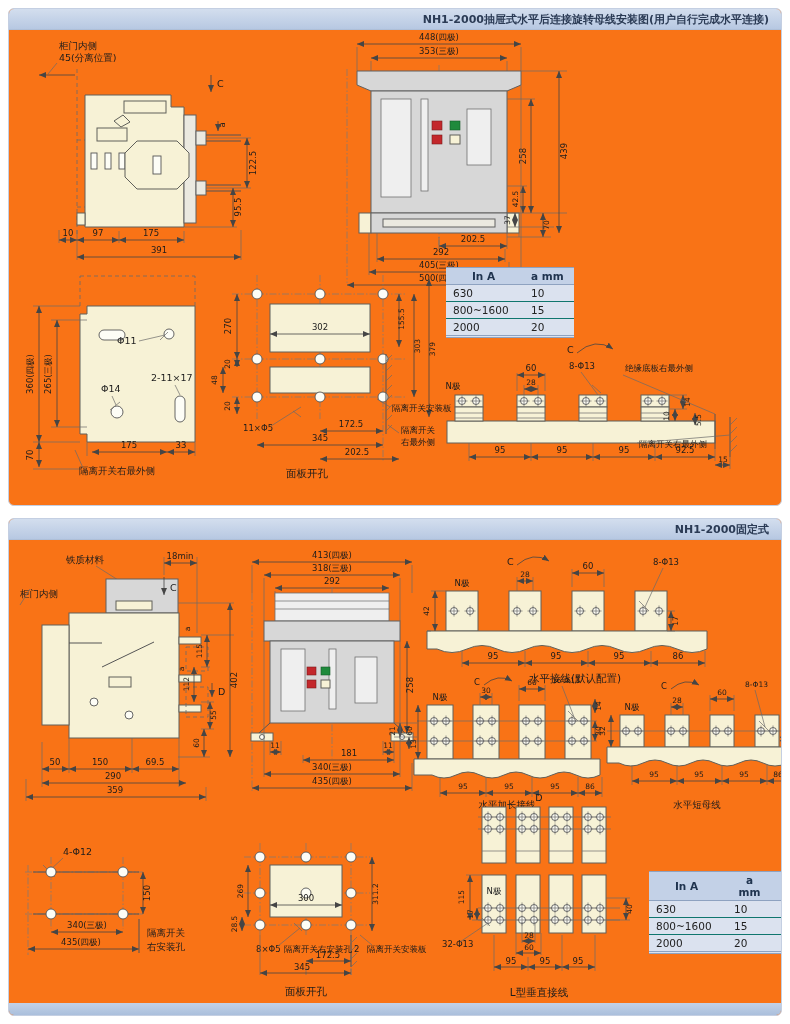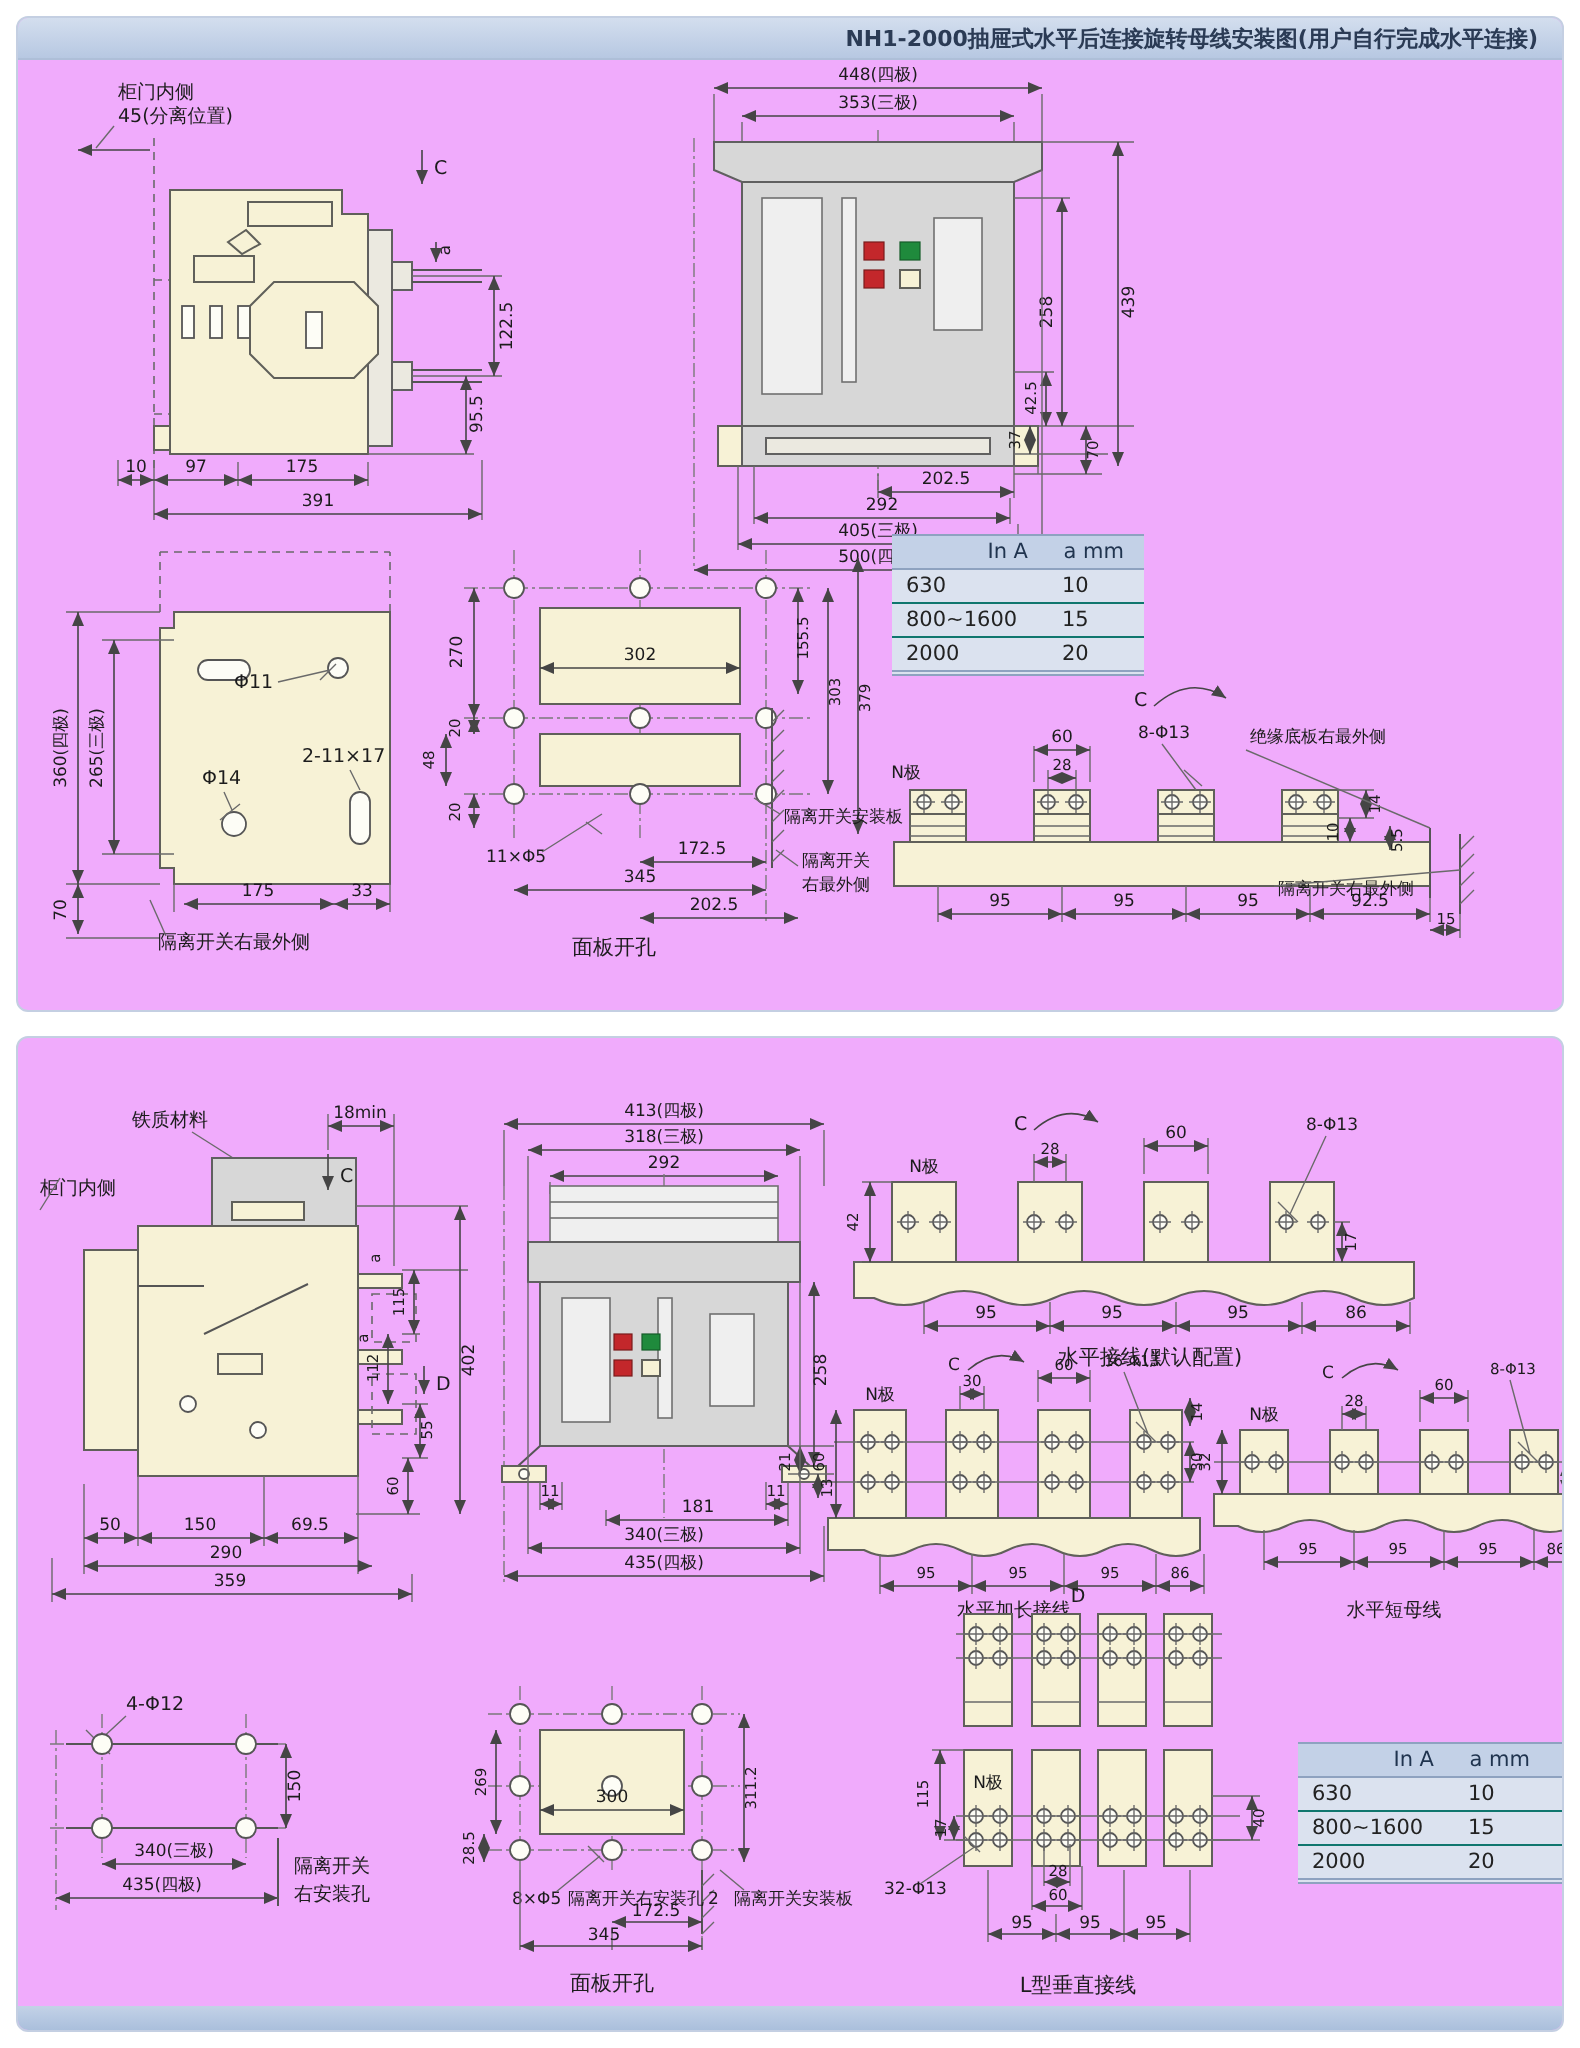--- a/index.html
+++ b/index.html
@@ -1,39 +1,39 @@
 <!DOCTYPE html>
 <html><head>
 <meta charset="utf-8">
 <style>
 *{margin:0;padding:0;box-sizing:border-box}
 html,body{width:790px;height:1024px;background:#fff;font-family:"DejaVu Sans","Liberation Sans",sans-serif}
 body{position:relative}
-.panel{position:absolute;left:8px;width:774px;height:498px;background:#f0abfc;border:1px solid #c4cfe2;border-radius:6px;overflow:hidden}
+.panel{position:absolute;left:8px;width:774px;height:498px;background:#f97316;border:1px solid #c4cfe2;border-radius:6px;overflow:hidden}
 .titlebar{height:21px;background:linear-gradient(#d3deee,#b7c8e2);display:flex;align-items:center;justify-content:flex-end;padding-right:12px;font-size:11px;font-weight:bold;color:#2b3b55;border-bottom:1px solid #aebfd8}
 .footerbar{position:absolute;left:0;right:0;bottom:0;height:12px;background:linear-gradient(#c3d2e7,#aabfdc)}
 svg{position:absolute;overflow:visible}
 text{font-family:"DejaVu Sans","Liberation Sans",sans-serif;fill:#1c1c1c}
 .t7{font-size:7.5px}.t8{font-size:8.5px}.t9{font-size:9.5px}.t10{font-size:10.5px}
 .mid{text-anchor:middle}
 .cream{fill:#f7f2d6;stroke:#60605a;stroke-width:1}
 .gray{fill:#d7d7d7;stroke:#606060;stroke-width:1}
 .lite{fill:#ebe9e0;stroke:#606060;stroke-width:1}
 .white{fill:#efefef;stroke:#707070;stroke-width:.8}
 .hole{fill:#fdfdf6;stroke:#555;stroke-width:.9}
 .ln{stroke:#555;stroke-width:1;fill:none}
 .thin{stroke:#6a6a6a;stroke-width:.7;fill:none}
 .d{stroke:#454545;stroke-width:.8;fill:none}
 .dsh{stroke:#6a6a6a;stroke-width:.8;stroke-dasharray:4 3;fill:none}
 .dd{stroke:#7a7a7a;stroke-width:.7;stroke-dasharray:7 2 1.5 2;fill:none}
 .red{fill:#c3272b;stroke:#7a1b1b;stroke-width:.6}
 .grn{fill:#1f8a3c;stroke:#145c28;stroke-width:.6}
 .note{position:absolute;font-size:11px;color:#333}
 .dtable{position:absolute;border-collapse:collapse;background:#dbe2ef;border-top:1.5px solid #8ea2c0;border-bottom:3px double #8ea2c0}
-.dtable th{background:#c3d1e7;font-size:10.5px;font-weight:normal;color:#20344f;text-align:right;padding:2px 10px 2px 7px;border-bottom:1.5px solid #8ea2c0}
+.dtable th{background:#c3d1e7;font-size:10.5px;font-weight:bold;color:#20344f;text-align:center;padding:2px 10px 2px 7px;border-bottom:1.5px solid #8ea2c0}
 .dtable td{font-size:10.5px;color:#222;padding:2px 10px 2px 7px;border-bottom:1px solid #0f766e}
 .dtable .c1{min-width:78px}.dtable .c2{min-width:48px}
 </style>
 </head>
 <body>
 
 <svg width="0" height="0">
 <defs>
 <marker id="ma" markerWidth="9" markerHeight="8" refX="7" refY="3" orient="auto" markerUnits="userSpaceOnUse">
         <path d="M0,0L7,3L0,6z" fill="#454545"></path>
@@ -298,20 +298,23 @@
     <text x="294" y="133" class="t7 mid">15</text>
     <text x="196" y="42" class="t8">绝缘底板右最外侧</text>
     <path class="thin" d="M194,46 L286,85"></path>
     <text x="210" y="118" class="t8">隔离开关右最外侧</text>
     <path class="thin" d="M208,114 L301,106"></path>
   </svg>
 
 </div>
 
 <div class="panel" style="top:518px">
+  <div class="titlebar">
+    <span>NH1-2000固定式</span>
+  </div>
 
   <svg style="left:5px;top:28px" width="230" height="258" viewBox="0 0 230 258">
     <text x="52" y="16" class="t9">铁质材料</text>
     <path class="thin" d="M82,19 L112,38"></path>
     <text x="6" y="50" class="t9">柜门内侧</text>
     <path class="thin" d="M6,58 L16,42"></path>
     <rect class="gray" x="92" y="32" width="72" height="34"></rect>
     <rect class="cream" x="102" y="54" width="36" height="9"></rect>
     <rect class="cream" x="55" y="66" width="110" height="125"></rect>
     <rect class="cream" x="28" y="78" width="27" height="100"></rect>

